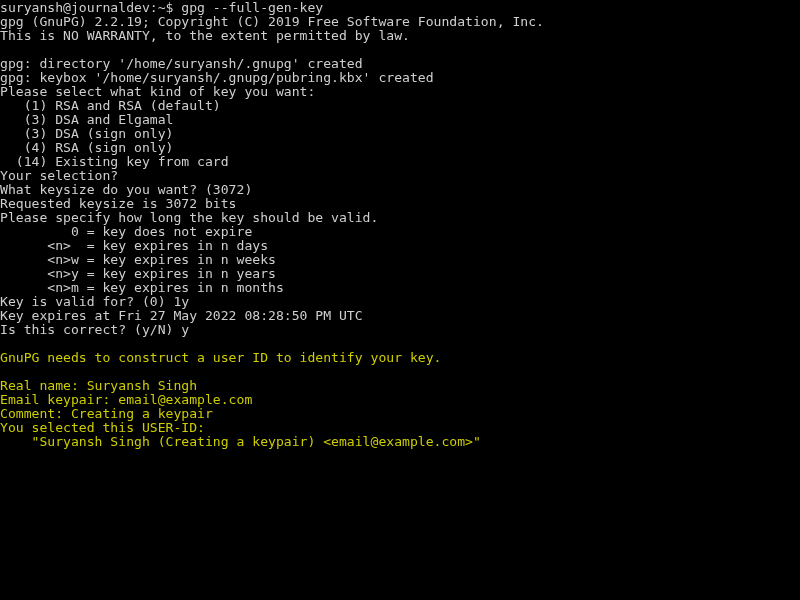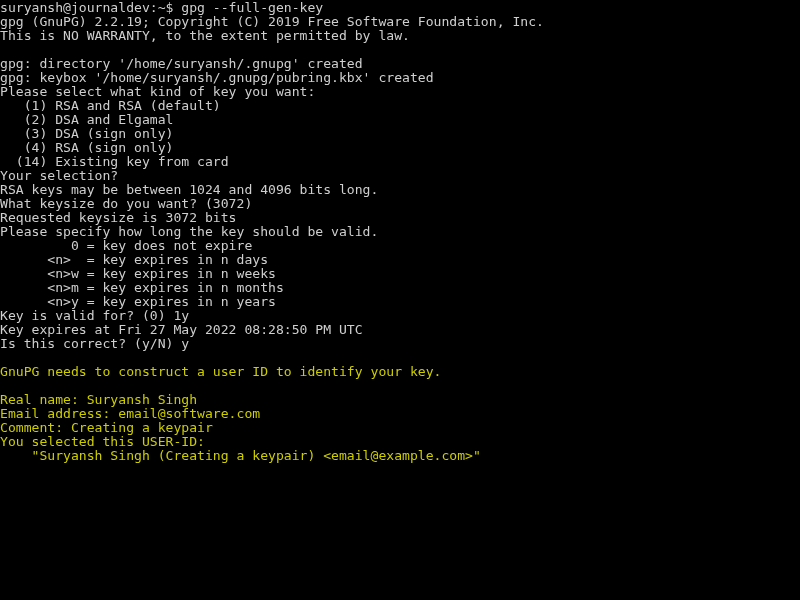--- a/index.html
+++ b/index.html
@@ -46,40 +46,39 @@
 <div id="terminal">
   <div id="screen">
       <div class="line c-white">suryansh@journaldev:~$ gpg --full-gen-key</div>
       <div class="line c-white">gpg (GnuPG) 2.2.19; Copyright (C) 2019 Free Software Foundation, Inc.</div>
       <div class="line c-white">This is NO WARRANTY, to the extent permitted by law.</div>
       <div class="line c-white"></div>
       <div class="line c-white">gpg: directory '/home/suryansh/.gnupg' created</div>
       <div class="line c-white">gpg: keybox '/home/suryansh/.gnupg/pubring.kbx' created</div>
       <div class="line c-white">Please select what kind of key you want:</div>
       <div class="line c-white">   (1) RSA and RSA (default)</div>
-      <div class="line c-white">   (2) DSA and Elgamal</div>
+      <div class="line c-white">   (3) DSA and Elgamal</div>
       <div class="line c-white">   (3) DSA (sign only)</div>
       <div class="line c-white">   (4) RSA (sign only)</div>
       <div class="line c-white">  (14) Existing key from card</div>
       <div class="line c-white">Your selection? </div>
-      <div class="line c-white">RSA keys may be between 1024 and 4096 bits long.</div>
       <div class="line c-white">What keysize do you want? (3072) </div>
       <div class="line c-white">Requested keysize is 3072 bits</div>
       <div class="line c-white">Please specify how long the key should be valid.</div>
       <div class="line c-white">         0 = key does not expire</div>
       <div class="line c-white">      &lt;n&gt;  = key expires in n days</div>
       <div class="line c-white">      &lt;n&gt;w = key expires in n weeks</div>
+      <div class="line c-white">      &lt;n&gt;y = key expires in n years</div>
       <div class="line c-white">      &lt;n&gt;m = key expires in n months</div>
-      <div class="line c-white">      &lt;n&gt;y = key expires in n years</div>
       <div class="line c-white">Key is valid for? (0) 1y</div>
       <div class="line c-white">Key expires at Fri 27 May 2022 08:28:50 PM UTC</div>
       <div class="line c-white">Is this correct? (y/N) y</div>
       <div class="line c-white"></div>
       <div class="line c-yellow">GnuPG needs to construct a user ID to identify your key.</div>
       <div class="line c-yellow"></div>
       <div class="line c-yellow">Real name: Suryansh Singh</div>
-      <div class="line c-yellow">Email address: email@software.com</div>
+      <div class="line c-yellow">Email keypair: email@example.com</div>
       <div class="line c-yellow">Comment: Creating a keypair</div>
       <div class="line c-yellow">You selected this USER-ID:</div>
       <div class="line c-yellow">    "Suryansh Singh (Creating a keypair) &lt;email@example.com&gt;"</div>
       <div class="line c-yellow"></div>
     </div>
 </div>
 
 </body></html>

